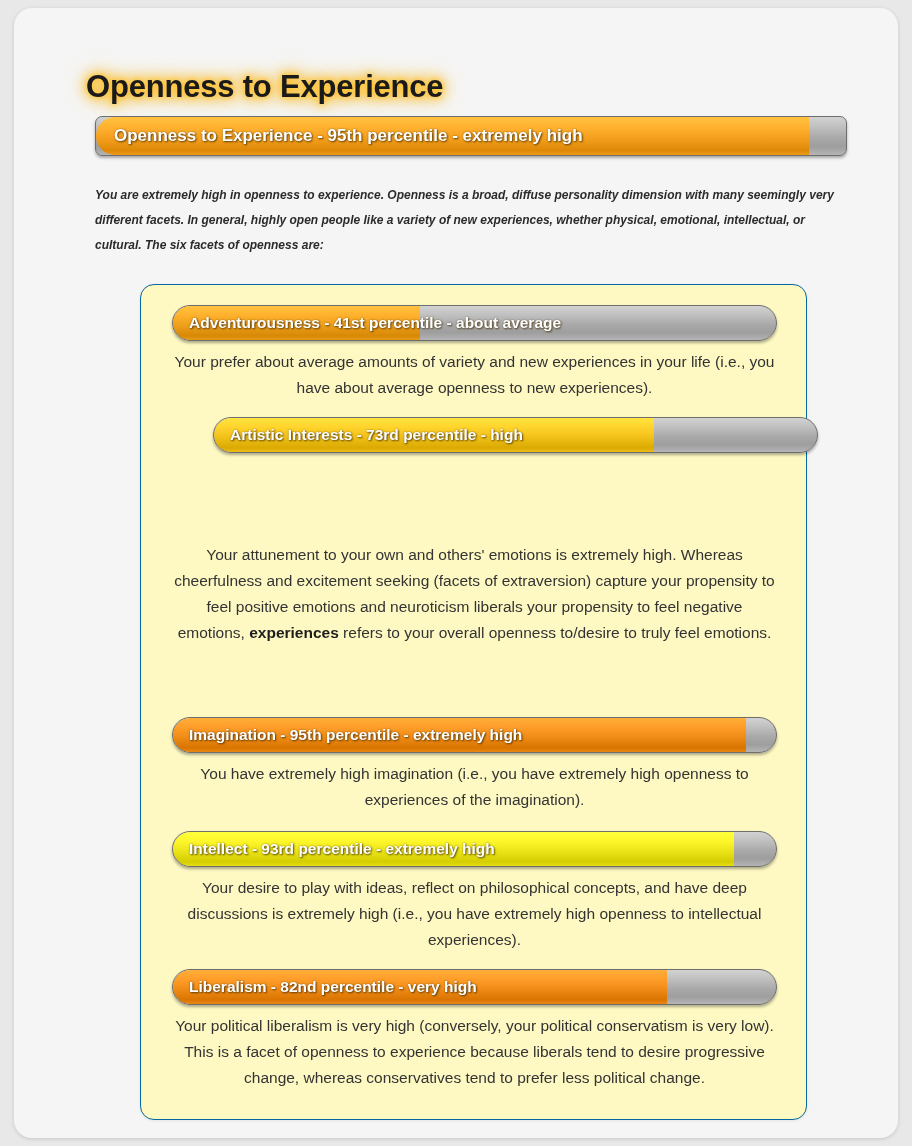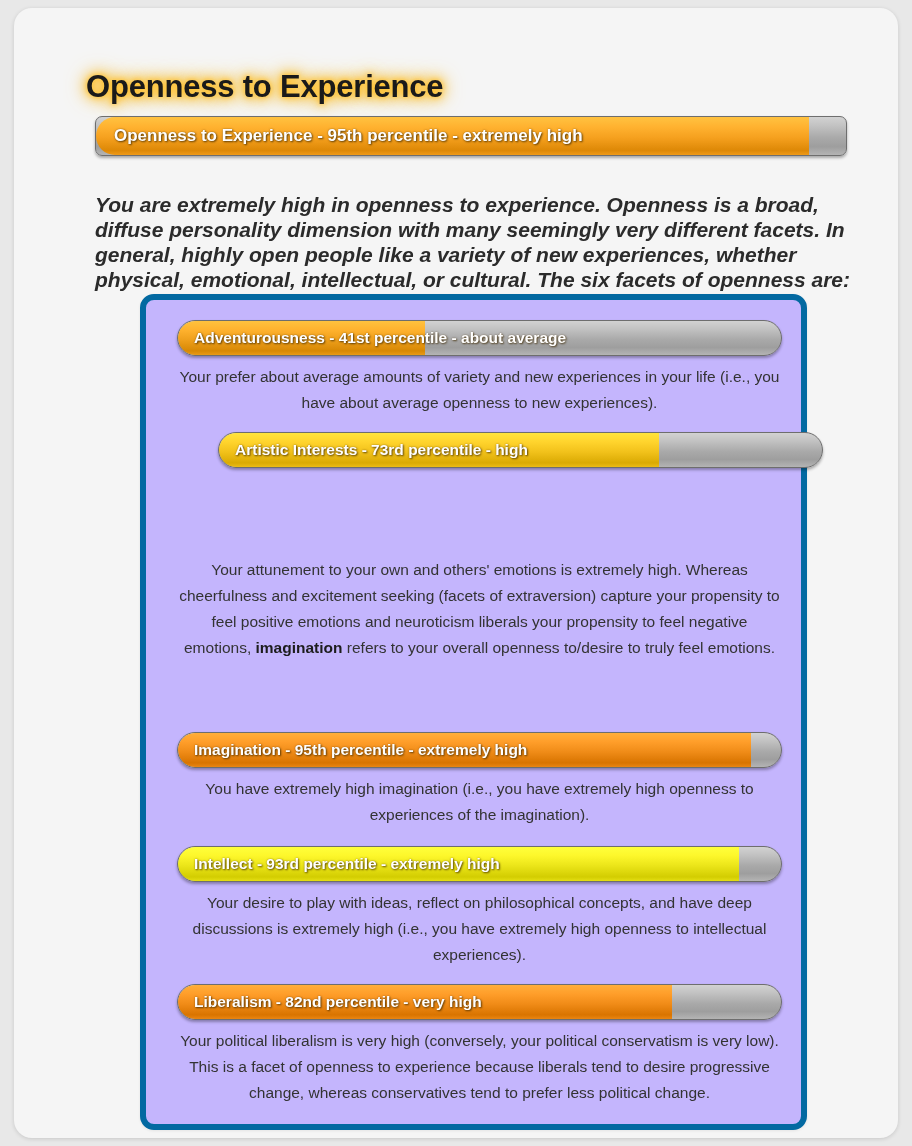--- a/index.html
+++ b/index.html
@@ -86,36 +86,36 @@
     font-size: 17px;
     margin-left: 18px;
   }
 
   
   .intro {
     position: absolute;
     left: 81px;
     top: 163px;
     width: 756px;
-    font-size: 21px;
+    font-size: 12px;
     line-height: 25px;
     font-style: italic;
     color: #2b2b2b;
     font-weight: bold;
   }
 
   
   .facets-card {
     position: absolute;
     left: 126px;
-    top: 286px;
+    top: 276px;
     width: 667px;
     height: 836px;
-    background: #c4b5fd;
-    border: 6px solid #0369a1;
+    background: #fef9c3;
+    border: 1px solid #0369a1;
     border-radius: 14px;
     box-shadow: 0 1px 3px rgba(0,0,0,0.07);
   }
 
   .facet { position: absolute; left: 31px; width: 605px; }
   .facet .bar { width: 605px; height: 36px; }
   .facet .bar-label { font-size: 15.5px; margin-left: 16px; }
 
   .facet-desc {
     margin-top: 8px;
@@ -162,21 +162,21 @@
 
     <div class="facet f1">
       <div class="bar">
         <div class="bar-fill" style="width: 73%; background: linear-gradient(rgb(255, 228, 61) 0%, rgb(255, 212, 45) 26%, rgb(242, 194, 27) 55%, rgb(218, 170, 3) 88%, rgb(236, 188, 21) 100%);"></div>
         <span class="bar-label">Artistic Interests - 73rd percentile - high</span>
       </div>
     </div>
 
     <div class="facet f2">
       <div class="facet-desc">
-        <span>Your attunement to your own and others' emotions is extremely high. Whereas cheerfulness and excitement seeking (facets of extraversion) capture your propensity to feel positive emotions and neuroticism liberals your propensity to feel negative emotions, </span><b>imagination</b><span> refers to your overall openness to/desire to truly feel emotions.</span>
+        <span>Your attunement to your own and others' emotions is extremely high. Whereas cheerfulness and excitement seeking (facets of extraversion) capture your propensity to feel positive emotions and neuroticism liberals your propensity to feel negative emotions, </span><b>experiences</b><span> refers to your overall openness to/desire to truly feel emotions.</span>
       </div>
     </div>
 
     <div class="facet f3">
       <div class="bar">
         <div class="bar-fill" style="width: 95%; background: linear-gradient(rgb(255, 174, 58) 0%, rgb(255, 158, 42) 26%, rgb(240, 140, 24) 55%, rgb(216, 116, 0) 88%, rgb(234, 134, 18) 100%);"></div>
         <span class="bar-label">Imagination - 95th percentile - extremely high</span>
       </div>
       <div class="facet-desc">
         <span>You have extremely high imagination (i.e., you have extremely high openness to experiences of the imagination).</span><b></b><span></span>

